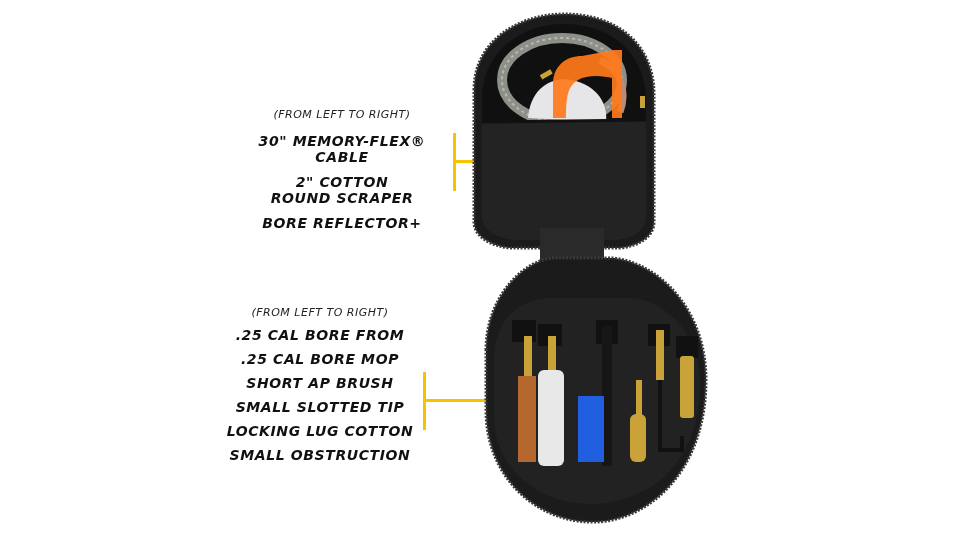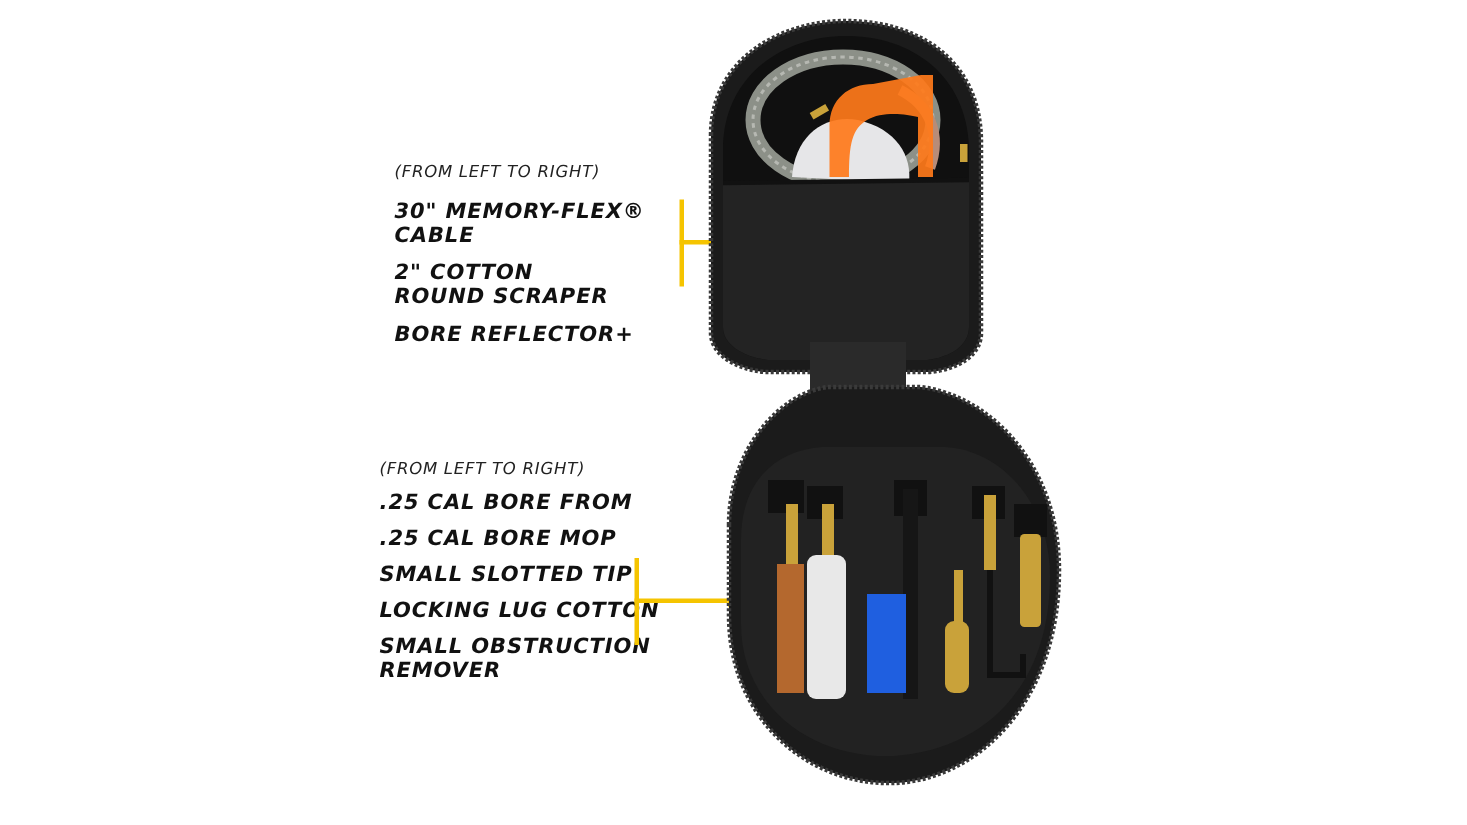--- a/index.html
+++ b/index.html
@@ -1,17 +1,17 @@
 <!DOCTYPE html>
 <html><head>
   <meta charset="utf-8">
   <style>
     html, body { margin: 0; padding: 0; }
     body { width: 978px; height: 550px; background: #ffffff; position: relative; overflow: hidden; font-family: "DejaVu Sans", sans-serif; }
-    .group { position: absolute; text-align: left; color: #1a1a1a; margin-left: 27px; }
+    .group { position: absolute; text-align: center; color: #1a1a1a; }
     .note { font-style: italic; font-size: 11px; letter-spacing: 0.5px; color: #222; }
     .lbl { font-style: italic; font-weight: bold; font-size: 14px; letter-spacing: 0.6px; color: #111; line-height: 16px; }
     .bracket-v { position: absolute; width: 3px; background: #f5c400; }
     .bracket-h { position: absolute; height: 3px; background: #f5c400; }
     .dot { position: absolute; width: 9px; height: 9px; border: 3px solid #f5c400; border-radius: 50%; box-sizing: content-box; }
     .case { position: absolute; }
   </style>
 </head>
 <body>
 
@@ -24,24 +24,24 @@
 </div>
 
 <div class="bracket-v" style="left:453px; top:133px; height:58px;"></div>
 <div class="bracket-h" style="left:453px; top:160px; width:104px;"></div>
 <div class="dot" style="left:557px; top:155px;"></div>
 
 <div class="group" style="left:226px; top:306px; width:188px;">
   <div class="note" style="margin-bottom:8px;">(FROM LEFT TO RIGHT)</div>
   <div class="lbl" style="margin-bottom:8px;">.25 CAL BORE FROM</div>
   <div class="lbl" style="margin-bottom:8px;">.25 CAL BORE MOP</div>
+  <div class="lbl" style="margin-bottom:8px;">SHORT AP BRUSH</div>
   <div class="lbl" style="margin-bottom:8px;">SMALL SLOTTED TIP</div>
   <div class="lbl" style="margin-bottom:8px;">LOCKING LUG COTTON</div>
   <div class="lbl">SMALL OBSTRUCTION</div>
-  <div class="lbl">REMOVER</div>
 </div>
 
 <div class="bracket-v" style="left:423px; top:372px; height:58px;"></div>
 <div class="bracket-h" style="left:423px; top:399px; width:62px;"></div>
 <div class="dot" style="left:485px; top:394px;"></div>
 
 <svg class="case" style="left:0; top:0;" width="978" height="550" viewBox="0 0 978 550">
 
   <g>
     <path d="M474 90 C474 40 520 14 564 14 C612 14 654 40 654 95 L654 222 C654 236 640 246 620 248 L510 248 C490 246 474 236 474 222 Z" fill="#1b1b1b" stroke="#3a3a3a" stroke-width="3" stroke-dasharray="2 1.5"></path>

